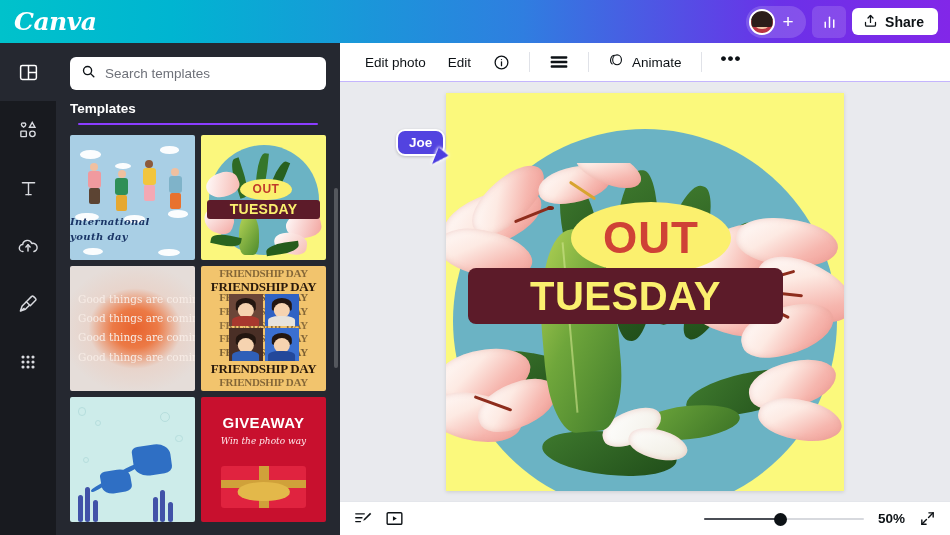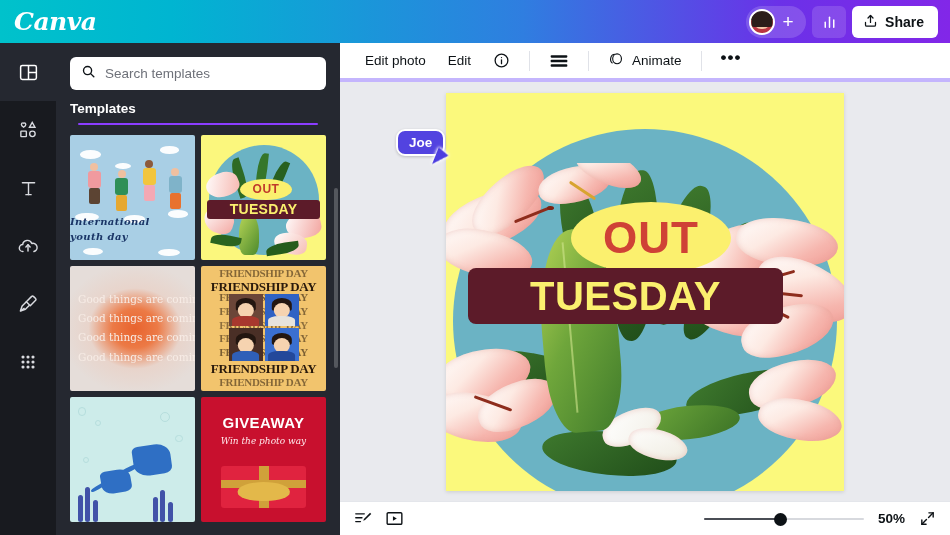--- a/index.html
+++ b/index.html
@@ -51,21 +51,21 @@
   .plus-btn {
     width: 22px; height: 22px; display:flex; align-items:center; justify-content:center;
     color:#ffffff; font-size: 19px; line-height:1; cursor:pointer; font-weight:300;
   }
   .icon-btn {
     width: 34px; height: 32px; display:flex; align-items:center; justify-content:center;
     border-radius: 6px; background: rgba(255,255,255,0.14); cursor:pointer;
   }
   .share-btn {
     display:flex; align-items:center; gap:7px; background:#ffffff; color:#0d1216;
-    height: 32px; border-radius: 6px; padding: 0 14px 0 11px;
+    height: 27px; border-radius: 6px; padding: 0 14px 0 11px;
     font-size: 14px; font-weight: 600; cursor: pointer;
   }
 
   
   .rail {
     position: absolute; top: 43px; left: 0; width: 56px; height: 492px;
     background: #181a1f; z-index: 20;
   }
   .rail-item {
     width: 56px; height: 58px; display: flex; align-items: center; justify-content: center;
@@ -216,21 +216,21 @@
   .t-give .ribh { position:absolute; left:16%; top:66%; width:68%; height:7%; background:#d0a13a; }
   .t-give .bow {
     position:absolute; left:50%; top:68%; transform:translateX(-50%);
     width:42%; height:15%; background:#e3b84a; border-radius:50% 50% 45% 45%;
   }
 
   
   .toolbar {
     position: absolute; top: 43px; left: 340px; width: 610px; height: 39px;
     background: #ffffff; display: flex; align-items: center;
-    border-bottom: 4px solid #c4b5fd; z-index: 12; padding-left: 16px; gap: 4px;
+    border-bottom: 1px solid #c4b5fd; z-index: 12; padding-left: 16px; gap: 4px;
   }
   .tb-item {
     display: flex; align-items: center; gap: 7px; height: 28px;
     padding: 0 9px; border-radius: 5px; font-size: 13.5px; color: #0d1216;
     cursor: pointer;
   }
   .tb-sep { width: 1px; height: 20px; background: #e0e2e8; margin: 0 6px; }
 
   
   .stage {

